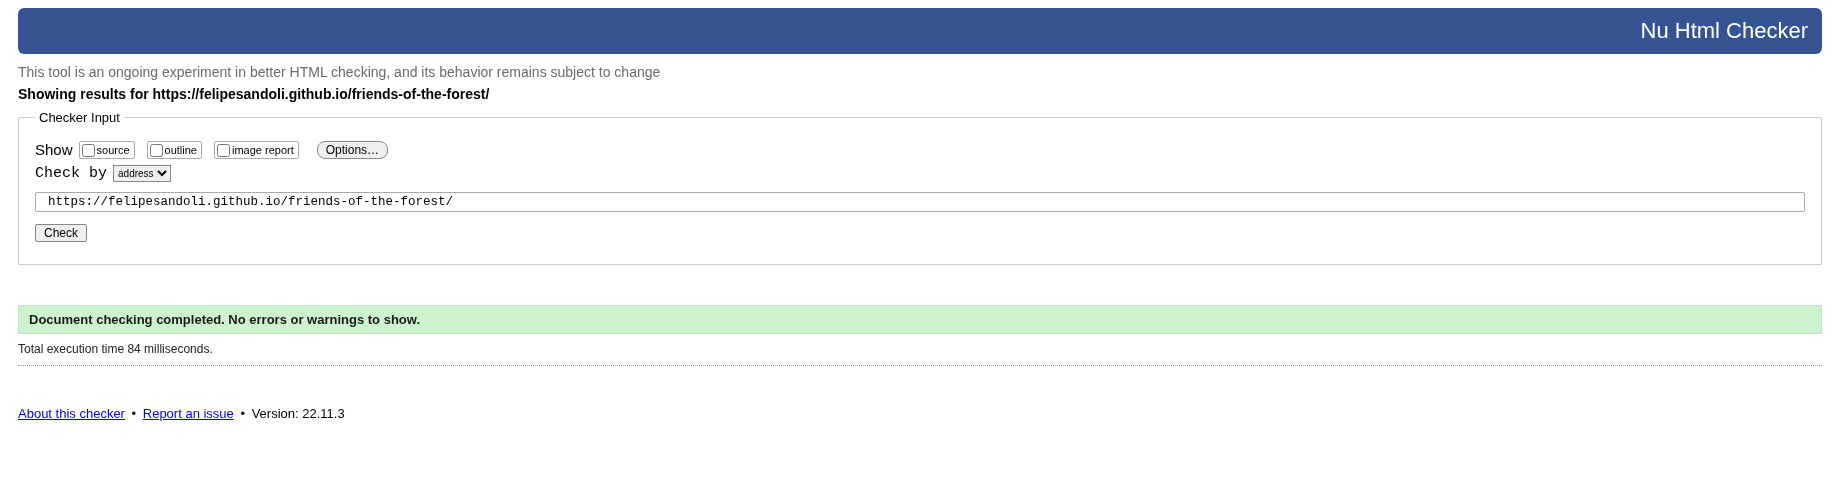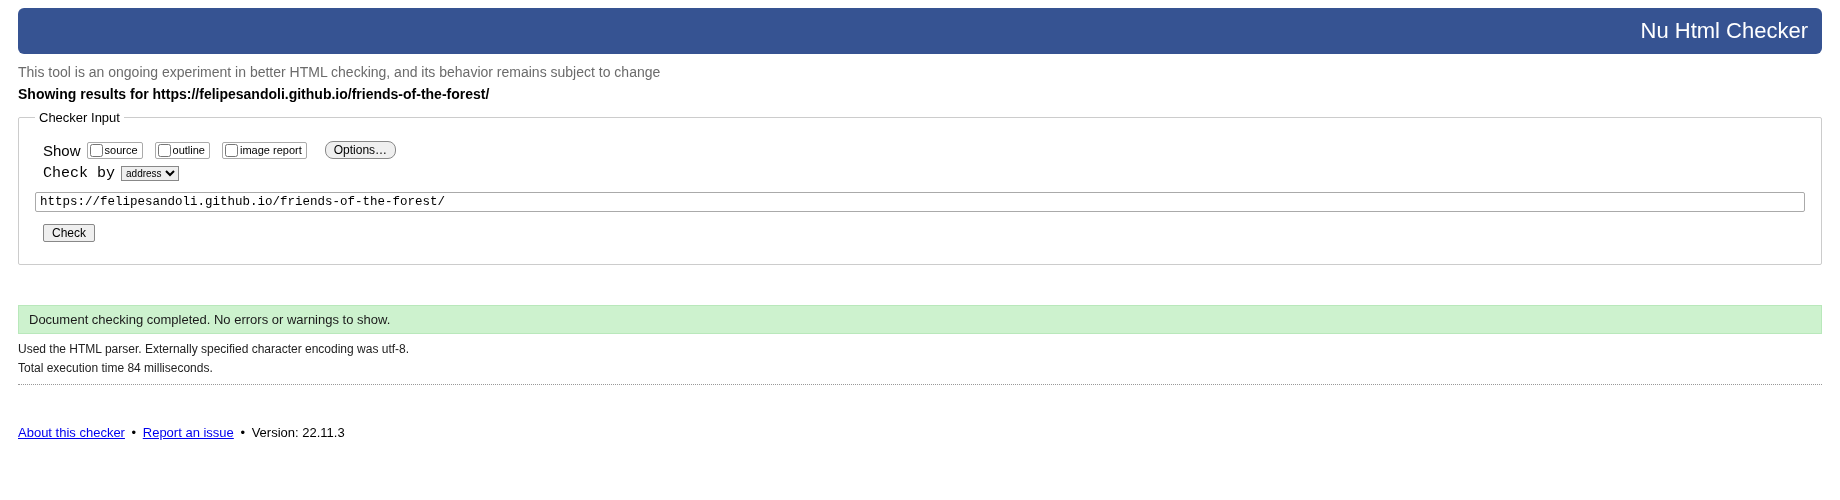--- a/index.html
+++ b/index.html
@@ -34,23 +34,22 @@
       border: 1px solid #ccc;
       border-radius: 2px;
       padding: 10px 16px 16px 16px;
       margin: 0;
     }
     legend {
       padding: 0 4px;
       font-size: 13px;
     }
     .row {
-      margin: 6px 8px;
+      margin: 6px 0;
       display: flex;
-      align-items: center;
       flex-wrap: wrap;
       gap: 4px;
     }
     .show-label {
       font-size: 15px;
       margin-right: 2px;
     }
     .cb-group {
       display: inline-flex;
       align-items: center;
@@ -79,29 +78,29 @@
       font-family: Liberation Mono, monospace;
     }
     select {
       font-size: 10px;
       border: 1px solid #888;
     }
     .url-input {
       width: 100%;
       font-family: "Courier New", monospace;
       font-size: 12.5px;
-      padding: 2px 4px;
+      padding: 2px 12px;
       border: 1px solid #aaa;
       border-radius: 2px;
       margin-top: 4px;
     }
     .success {
       background: #cdf2ce;
       color: #1a1a1a;
-      font-weight: normal;
+      font-weight: bold;
       padding: 6px 10px;
       margin-top: 40px;
       border: 1px solid #b9e8bb;
       font-size: 13px;
     }
     .details {
       font-size: 12px;
       color: #222;
       margin-top: 6px;
       line-height: 1.6;
@@ -161,21 +160,20 @@
   <input type="text" class="url-input" value="https://felipesandoli.github.io/friends-of-the-forest/" style="">
 
   <div class="row" style="margin-top:12px;">
     <button type="button" class="check-btn">Check</button>
   </div>
 </fieldset>
 
 <div class="success">Document checking completed. No errors or warnings to show.</div>
 
 <div class="details">
-  <div>Used the HTML parser. Externally specified character encoding was utf-8.</div>
   <div>Total execution time 84 milliseconds.</div>
 </div>
 
 <hr class="dotted">
 
 <div class="footer">
   <a href="#">About this checker</a>
   <span class="sep">•</span>
   <a href="#">Report an issue</a>
   <span class="sep">•</span>

